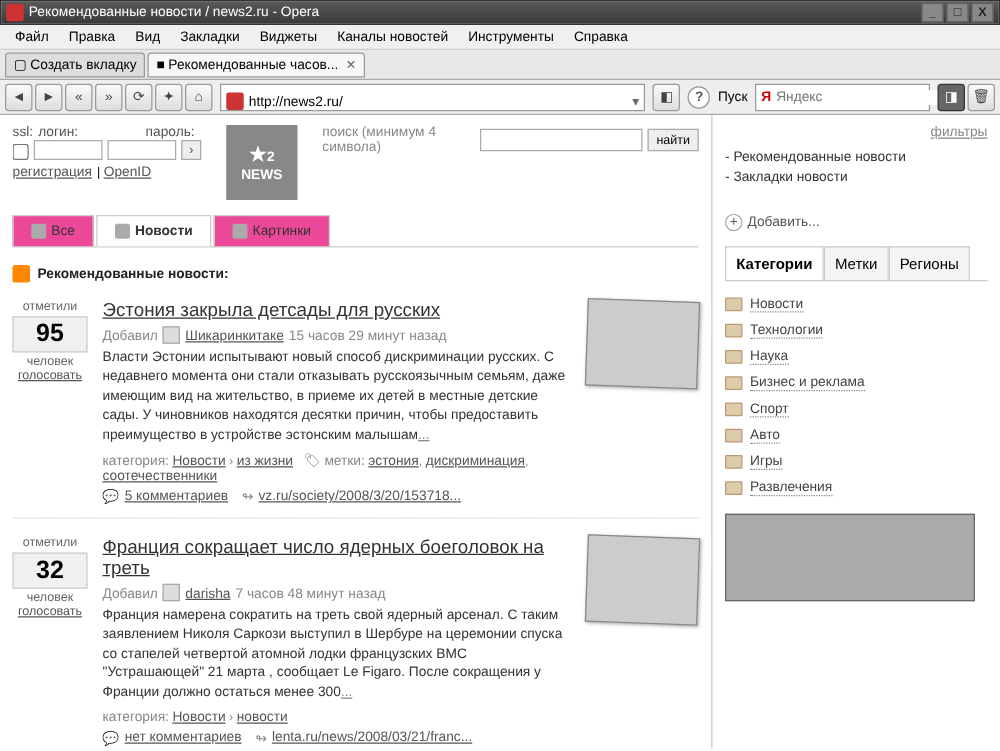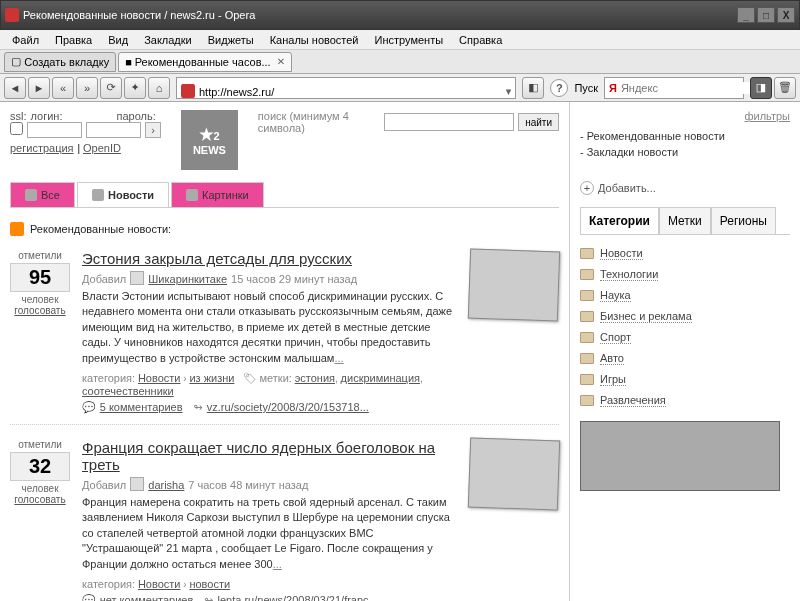--- a/index.html
+++ b/index.html
@@ -1,17 +1,17 @@
 <!DOCTYPE html>
 <html><head>
 <meta charset="utf-8">
 <style>
 *{margin:0;padding:0;box-sizing:border-box;font-family:Tahoma,Arial,sans-serif;font-size:11px}
 body{background:#fff;width:800px;height:601px;overflow:hidden}
-.titlebar{height:30px;background:linear-gradient(#5a5a5a,#3a3a3a);color:#fff;display:flex;align-items:center;padding:0 4px;border:1px solid #333}
+.titlebar{height:20px;background:linear-gradient(#5a5a5a,#3a3a3a);color:#fff;display:flex;align-items:center;padding:0 4px;border:1px solid #333}
 .titlebar .icon{width:14px;height:14px;background:#c33;margin-right:4px;border-radius:2px}
 .titlebar .title{flex:1;font-size:11px}
 .winbtns{display:flex;gap:2px}
 .winbtn{width:18px;height:16px;background:#888;border:1px solid #555;display:flex;align-items:center;justify-content:center;font-size:10px;font-weight:bold;color:#222}
 .menubar{height:20px;background:#f0f0f0;display:flex;align-items:center;padding:0 4px;border-bottom:1px solid #ccc}
 .menubar span{padding:2px 8px;cursor:default}
 .tabbar{height:24px;background:#e8e8e8;display:flex;align-items:center;padding:2px 4px;border-bottom:1px solid #aaa}
 .tab{height:20px;background:#f8f8f8;border:1px solid #999;border-radius:3px 3px 0 0;display:flex;align-items:center;padding:0 6px;margin-right:2px;font-size:10px}
 .tab.new{background:#ddd}
 .tab .close{margin-left:6px;font-size:10px;color:#666}
@@ -21,37 +21,37 @@
 .addrbar .favicon{width:14px;height:14px;background:#c33;border-radius:2px;margin-right:4px}
 .addrbar input{border:none;flex:1;font-size:11px;outline:none}
 .addrbar .dd{color:#666}
 .help{width:18px;height:18px;background:#fff;border:1px solid #999;border-radius:50%;display:flex;align-items:center;justify-content:center;font-weight:bold;color:#555;margin:0 4px}
 .searchbox{width:140px;height:22px;background:#fff;border:1px solid #999;display:flex;align-items:center;padding:0 4px;margin:0 4px}
 .searchbox input{border:none;flex:1;font-size:11px;outline:none;color:#888}
 .bigbtn{width:22px;height:22px;background:#666;border:1px solid #333;border-radius:3px;display:flex;align-items:center;justify-content:center;color:#fff}
 .content{display:flex;height:507px}
 .main{flex:1;overflow:auto;padding:8px 10px;border-right:1px solid #ccc}
 .sidepanel{width:230px;padding:8px 10px;overflow:hidden}
-.loginrow{display:flex;align-items:flex-start;gap:4px;font-size:10px;color:#555}
+.loginrow{display:flex;align-items:flex-end;gap:4px;font-size:10px;color:#555}
 .loginrow input[type=text],.loginrow input[type=password]{width:55px;height:16px;border:1px solid #aaa;font-size:10px}
 .loginrow .go{width:16px;height:16px;border:1px solid #aaa;background:#eee;display:flex;align-items:center;justify-content:center}
 .loginlinks{font-size:10px;margin-top:4px}
 .loginlinks a{color:#555;text-decoration:underline;margin-right:4px}
 .topblock{display:flex;gap:20px;align-items:flex-start}
 .logo{width:60px;height:60px;background:#888;color:#fff;display:flex;flex-direction:column;align-items:center;justify-content:center;font-weight:bold;font-size:10px}
 .logo .star{font-size:16px}
 .sitesearch{display:flex;gap:2px;font-size:10px;color:#888}
 .sitesearch .row{display:flex;gap:4px;align-items:center}
 .sitesearch input{width:130px;height:18px;border:1px solid #aaa}
 .sitesearch button{height:18px;padding:0 6px;border:1px solid #aaa;background:#eee;font-size:10px}
 .navtabs{display:flex;margin-top:12px;border-bottom:1px solid #ccc}
 .navtab{padding:6px 14px;background:#ec4899;border:1px solid #ccc;border-bottom:none;margin-right:2px;font-size:12px;color:#333;display:flex;align-items:center;gap:4px}
 .navtab.active{background:#fff;font-weight:bold}
 .navtab .ico{width:12px;height:12px;background:#aaa;border-radius:2px}
-.heading{margin-top:14px;font-size:17px;color:#222;font-weight:normal;display:flex;align-items:center;gap:6px}
+.heading{margin-top:14px;font-size:17px;color:#222;font-weight:bold;display:flex;align-items:center;gap:6px}
 .heading .rss{width:14px;height:14px;background:#f80;border-radius:2px}
 .article{display:flex;gap:12px;margin-top:14px;padding-bottom:10px;border-bottom:1px dotted #ccc}
 .votebox{width:60px;text-align:center}
 .votebox .lab{font-size:10px;color:#666}
 .votebox .num{font-size:20px;font-weight:bold;background:#f0f0f0;border:1px solid #ccc;padding:2px 0;margin:2px 0}
 .votebox .votelink{font-size:10px;text-decoration:underline;color:#555}
 .artbody{flex:1}
 .arttitle{font-size:15px;color:#333;text-decoration:underline}
 .byline{font-size:10px;color:#888;margin:4px 0;display:flex;align-items:flex-end;gap:4px}
 .byline .ava{width:14px;height:14px;background:#ddd;border:1px solid #aaa}

